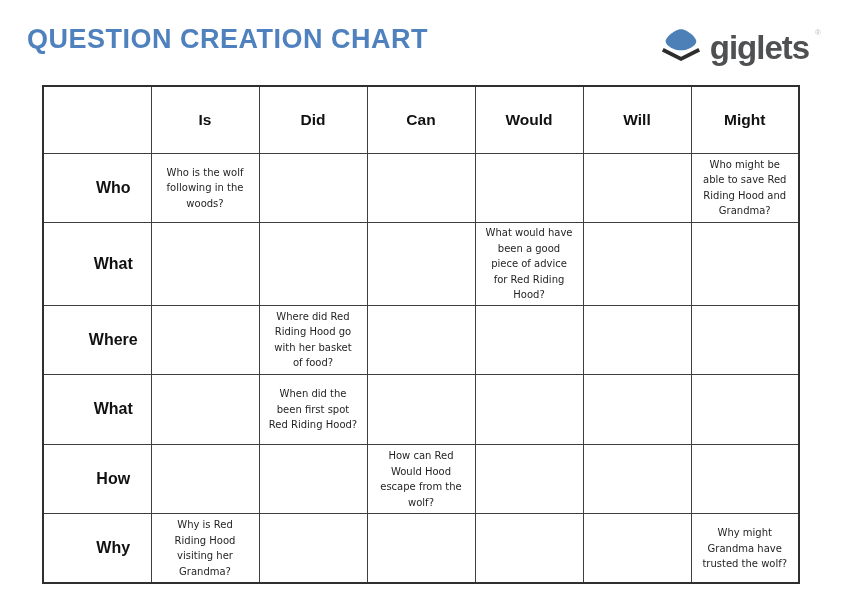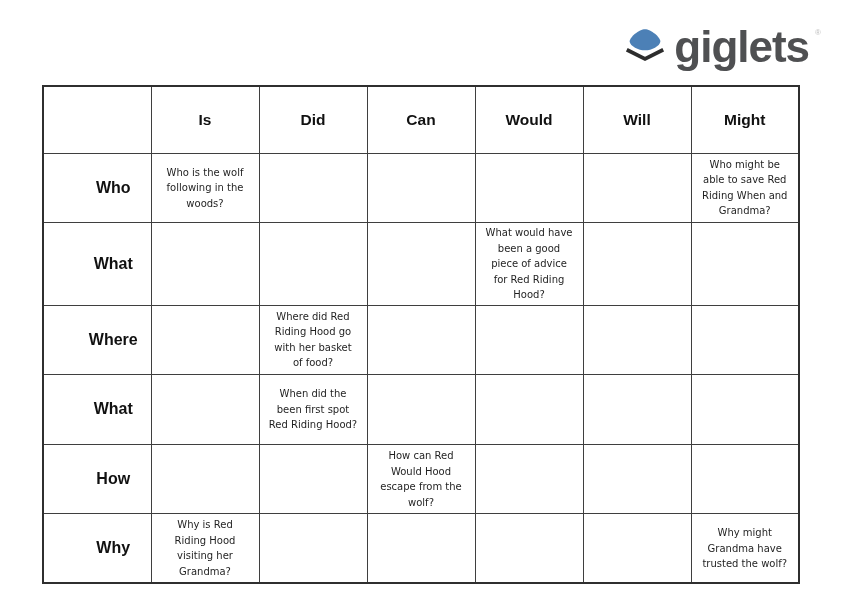--- a/index.html
+++ b/index.html
@@ -13,21 +13,21 @@
   .page-title{
     position:absolute;left:27px;top:24px;
     font-size:27px;font-weight:700;letter-spacing:.5px;
     color:#4e81bd;margin:0;
   }
   .logo{
     position:absolute;top:24px;right:20px;
     display:flex;align-items:center;gap:6px;
   }
   .logo-text{
-    font-size:44px;font-weight:700;letter-spacing:-1px;
+    font-size:33px;font-weight:700;letter-spacing:-1px;
     color:#4f5052;line-height:1;
   }
   .logo-reg{
     font-size:8px;color:#c0c0c0;align-self:flex-start;margin-top:4px;
   }
   .chart-table{
     position:absolute;left:42px;top:85px;
     width:758px;height:485px;
     border-collapse:collapse;table-layout:fixed;
     border:2px solid #2f2f2f;
@@ -51,20 +51,21 @@
     font-size:10px;line-height:1.55;color:#1f1f1f;
     padding:2px 9px;
     font-family:"DejaVu Sans", sans-serif;
   }
 </style>
 </head>
 <body>
 
 <div class="page">
 
+  <h1 class="page-title">QUESTION CREATION CHART</h1>
 
   <div class="logo">
     <span>
       <svg width="46" height="42" viewBox="0 0 48 42" aria-hidden="true">
         <path d="M5 26 L24 35.5 L43 26" fill="none" stroke="#2d2d2d" stroke-width="4" stroke-linejoin="miter"></path>
         <path d="M24 4.5 C30 4.5 40.5 13 40 17.5 C39.5 22 31 26.5 24 26.5 C17 26.5 8.5 22 8 17.5 C7.5 13 18 4.5 24 4.5 Z" fill="#4c80b6"></path>
       </svg>
     </span>
     <span class="logo-text">giglets</span>
     <span class="logo-reg">®</span>
@@ -92,21 +93,21 @@
       </tr>
     </thead>
     <tbody>
       <tr>
         <td class="row-label">Who</td>
         <td class="q-cell">Who is the wolf following in the woods?</td>
         <td class="q-cell"></td>
         <td class="q-cell"></td>
         <td class="q-cell"></td>
         <td class="q-cell"></td>
-        <td class="q-cell">Who might be able to save Red Riding When and Grandma?</td>
+        <td class="q-cell">Who might be able to save Red Riding Hood and Grandma?</td>
       </tr>
       <tr>
         <td class="row-label">What</td>
         <td class="q-cell"></td>
         <td class="q-cell"></td>
         <td class="q-cell"></td>
         <td class="q-cell">What would have been a good piece of advice for Red Riding Hood?</td>
         <td class="q-cell"></td>
         <td class="q-cell"></td>
       </tr>

